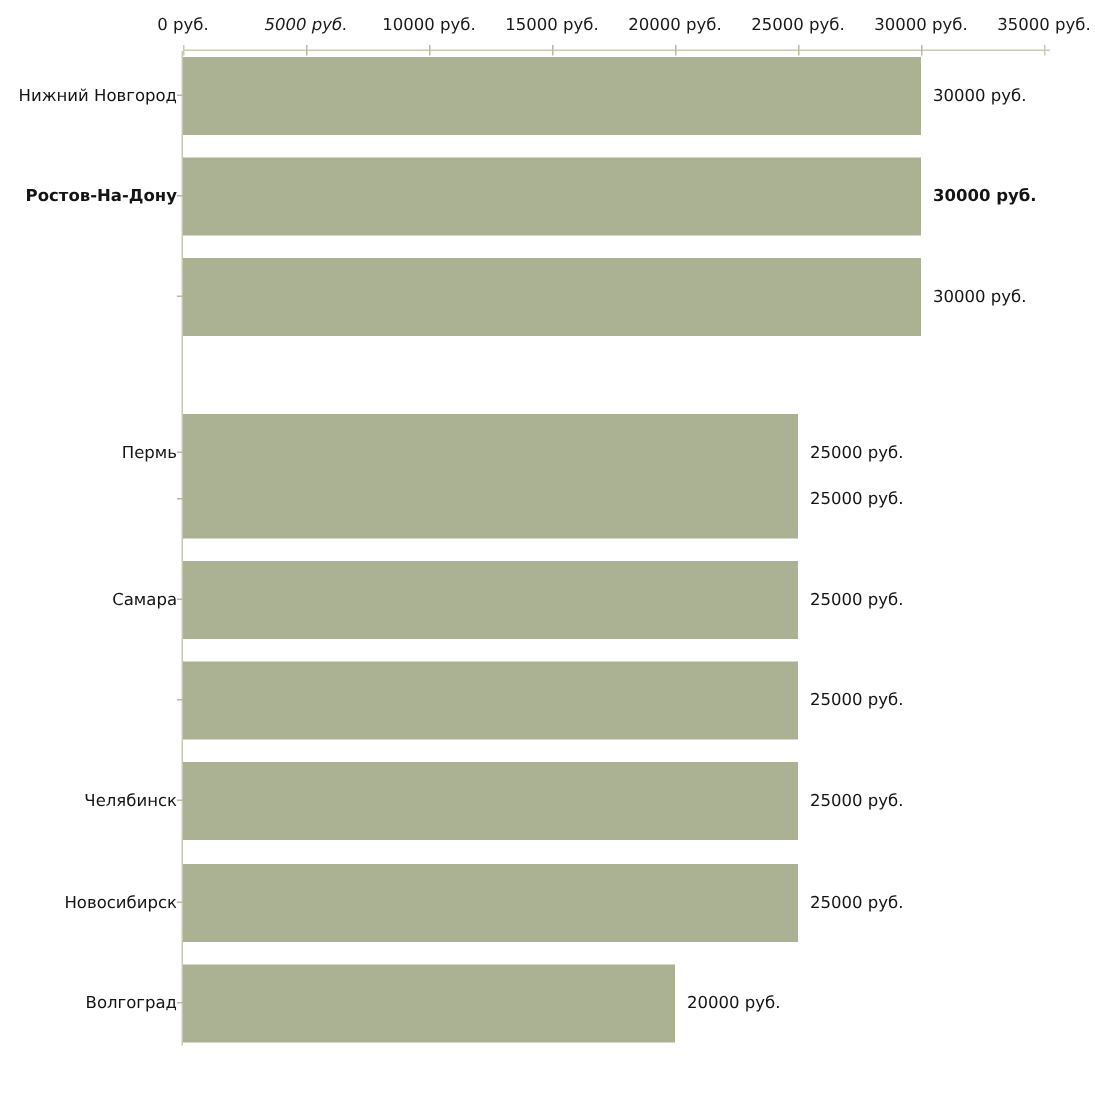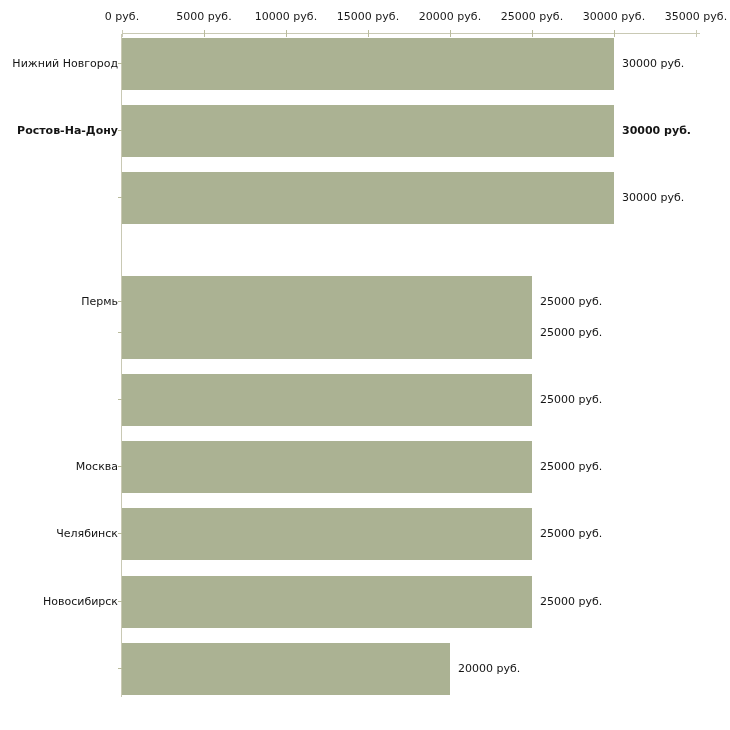--- a/index.html
+++ b/index.html
@@ -115,21 +115,21 @@
 </head>
 <body>
 
 <div id="chart-root">
 
   <div id="top-axis">
     <div class="axis-line"></div>
   <div class="axis-tick edge" style="left: 122px;"></div>
       <div class="axis-label" style="left: 122px;">0 руб.</div>
       <div class="axis-tick" style="left: 204px;"></div>
-      <div class="axis-label" style="left: 204px;">5000 руб.</div>
+      <div class="axis-label" style="left: 204px; font-style: italic;">5000 руб.</div>
       <div class="axis-tick" style="left: 286px;"></div>
       <div class="axis-label" style="left: 286px;">10000 руб.</div>
       <div class="axis-tick" style="left: 368px;"></div>
       <div class="axis-label" style="left: 368px;">15000 руб.</div>
       <div class="axis-tick" style="left: 450px;"></div>
       <div class="axis-label" style="left: 450px;">20000 руб.</div>
       <div class="axis-tick" style="left: 532px;"></div>
       <div class="axis-label" style="left: 532px;">25000 руб.</div>
       <div class="axis-tick" style="left: 614px;"></div>
       <div class="axis-label" style="left: 614px;">30000 руб.</div>
@@ -162,42 +162,43 @@
         <div class="cat-tick"></div>
         <div class="bar" style="width: 410px; background: rgb(171, 178, 147);"></div>
         <div class="bar-value" style="left: 540px;">25000 руб.</div>
       </div>
       <div class="bar-row" style="top: 306.8px;">
         <div class="cat-tick"></div>
         <div class="bar" style="width: 410px; background: rgb(171, 178, 147);"></div>
         <div class="bar-value" style="left: 540px;">25000 руб.</div>
       </div>
       <div class="bar-row" style="top: 374px;">
+        <div class="bar-cat-label">Самара</div>
         <div class="cat-tick"></div>
         <div class="bar" style="width: 410px; background: rgb(171, 178, 147);"></div>
         <div class="bar-value" style="left: 540px;">25000 руб.</div>
       </div>
       <div class="bar-row" style="top: 441.2px;">
-        <div class="bar-cat-label">Москва</div>
         <div class="cat-tick"></div>
         <div class="bar" style="width: 410px; background: rgb(171, 178, 147);"></div>
         <div class="bar-value" style="left: 540px;">25000 руб.</div>
       </div>
       <div class="bar-row" style="top: 508.4px;">
         <div class="bar-cat-label">Челябинск</div>
         <div class="cat-tick"></div>
         <div class="bar" style="width: 410px; background: rgb(171, 178, 147);"></div>
         <div class="bar-value" style="left: 540px;">25000 руб.</div>
       </div>
       <div class="bar-row" style="top: 575.6px;">
         <div class="bar-cat-label">Новосибирск</div>
         <div class="cat-tick"></div>
         <div class="bar" style="width: 410px; background: rgb(171, 178, 147);"></div>
         <div class="bar-value" style="left: 540px;">25000 руб.</div>
       </div>
       <div class="bar-row" style="top: 642.8px;">
+        <div class="bar-cat-label">Волгоград</div>
         <div class="cat-tick"></div>
         <div class="bar" style="width: 328px; background: rgb(171, 178, 147);"></div>
         <div class="bar-value" style="left: 458px;">20000 руб.</div>
       </div>
     </div>
 
 </div>
 
 </body></html>

